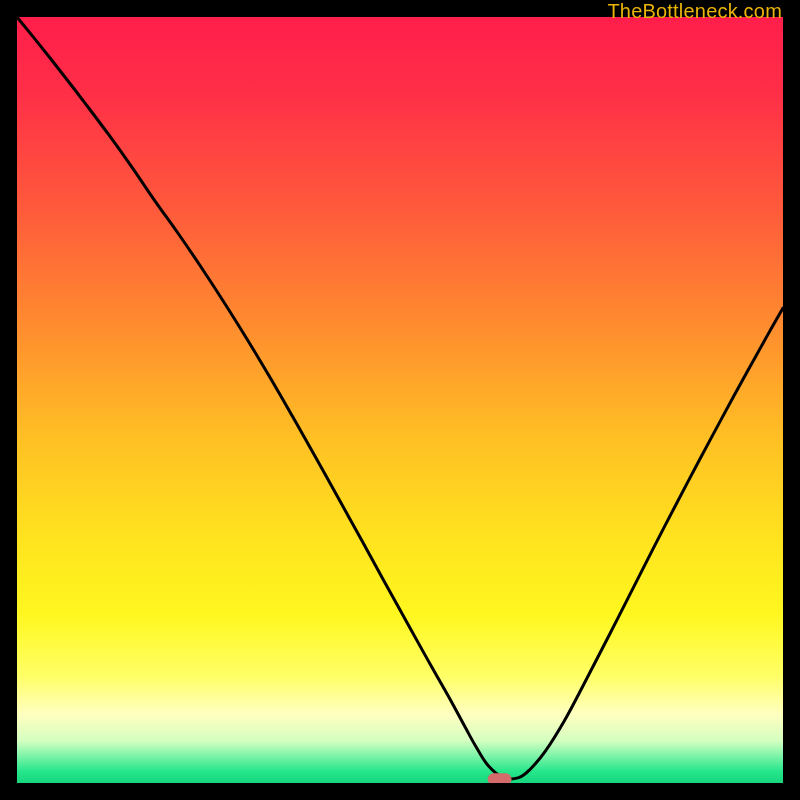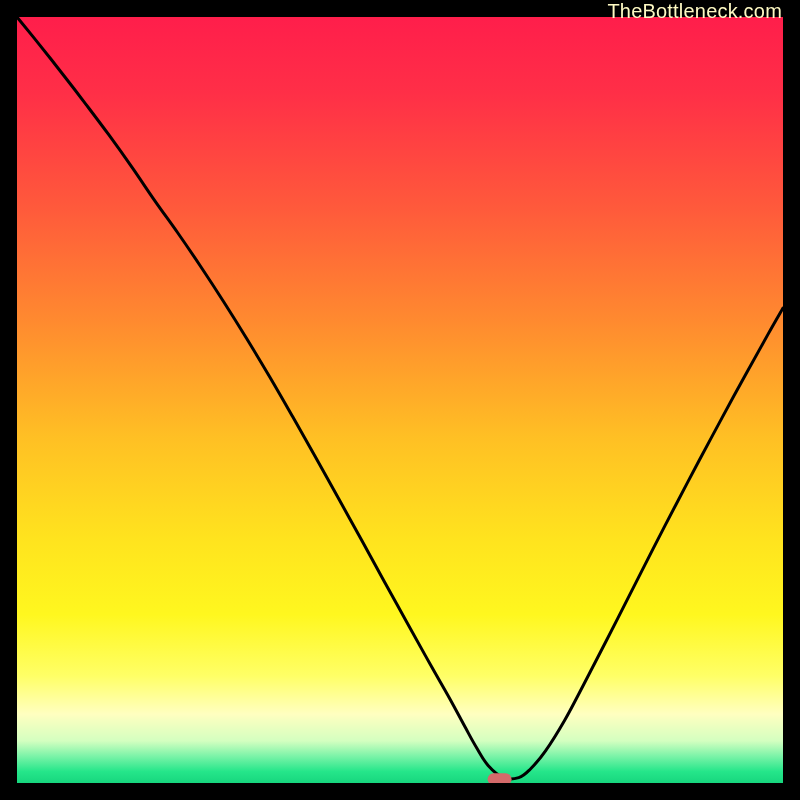--- a/index.html
+++ b/index.html
@@ -25,21 +25,21 @@
     width: 766px;
     height: 766px;
   }
   .watermark {
     position: absolute;
     top: 0;
     right: 18px;
     font-family: Arial, Helvetica, sans-serif;
     font-size: 20px;
     font-weight: 500;
-    color: #fef9c3;
+    color: #eab308;
     letter-spacing: 0.2px;
   }
   svg {
     display: block;
   }
 </style>
 </head>
 <body>
 
 <div class="frame">

